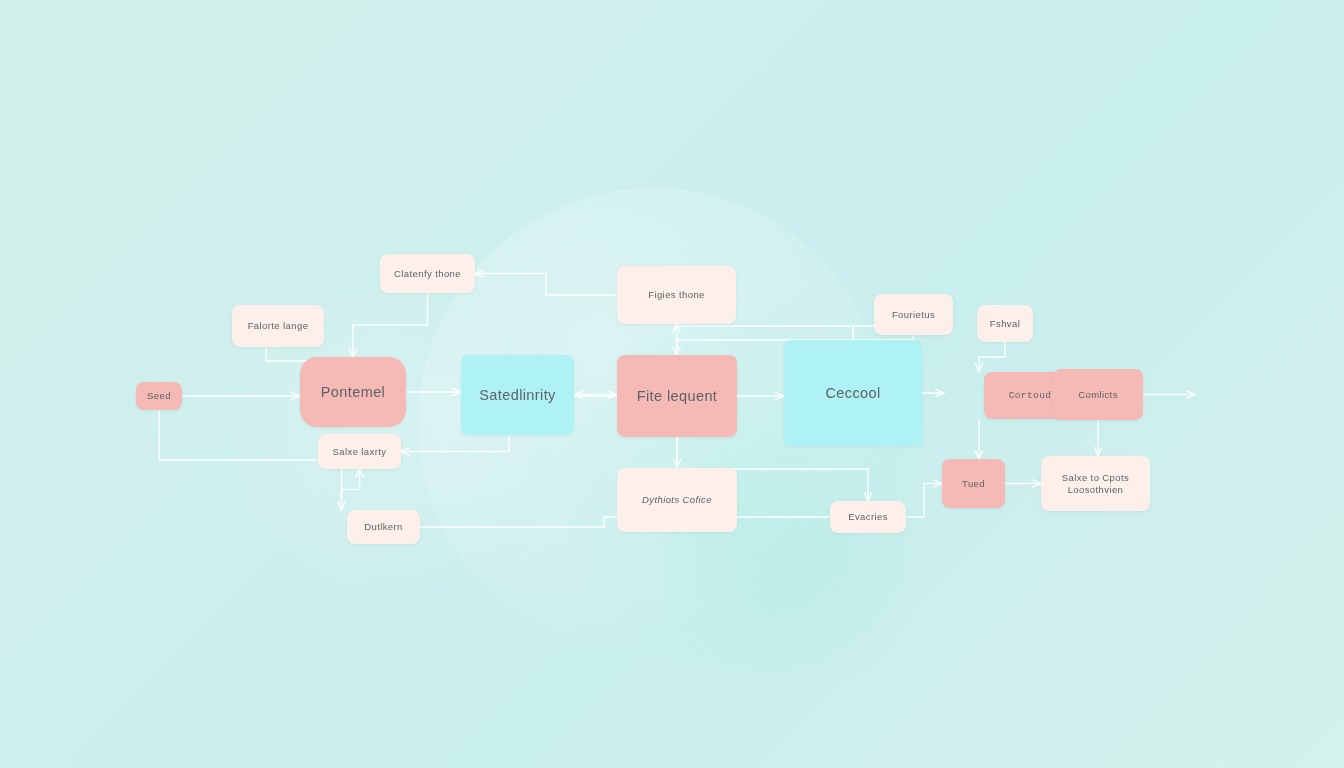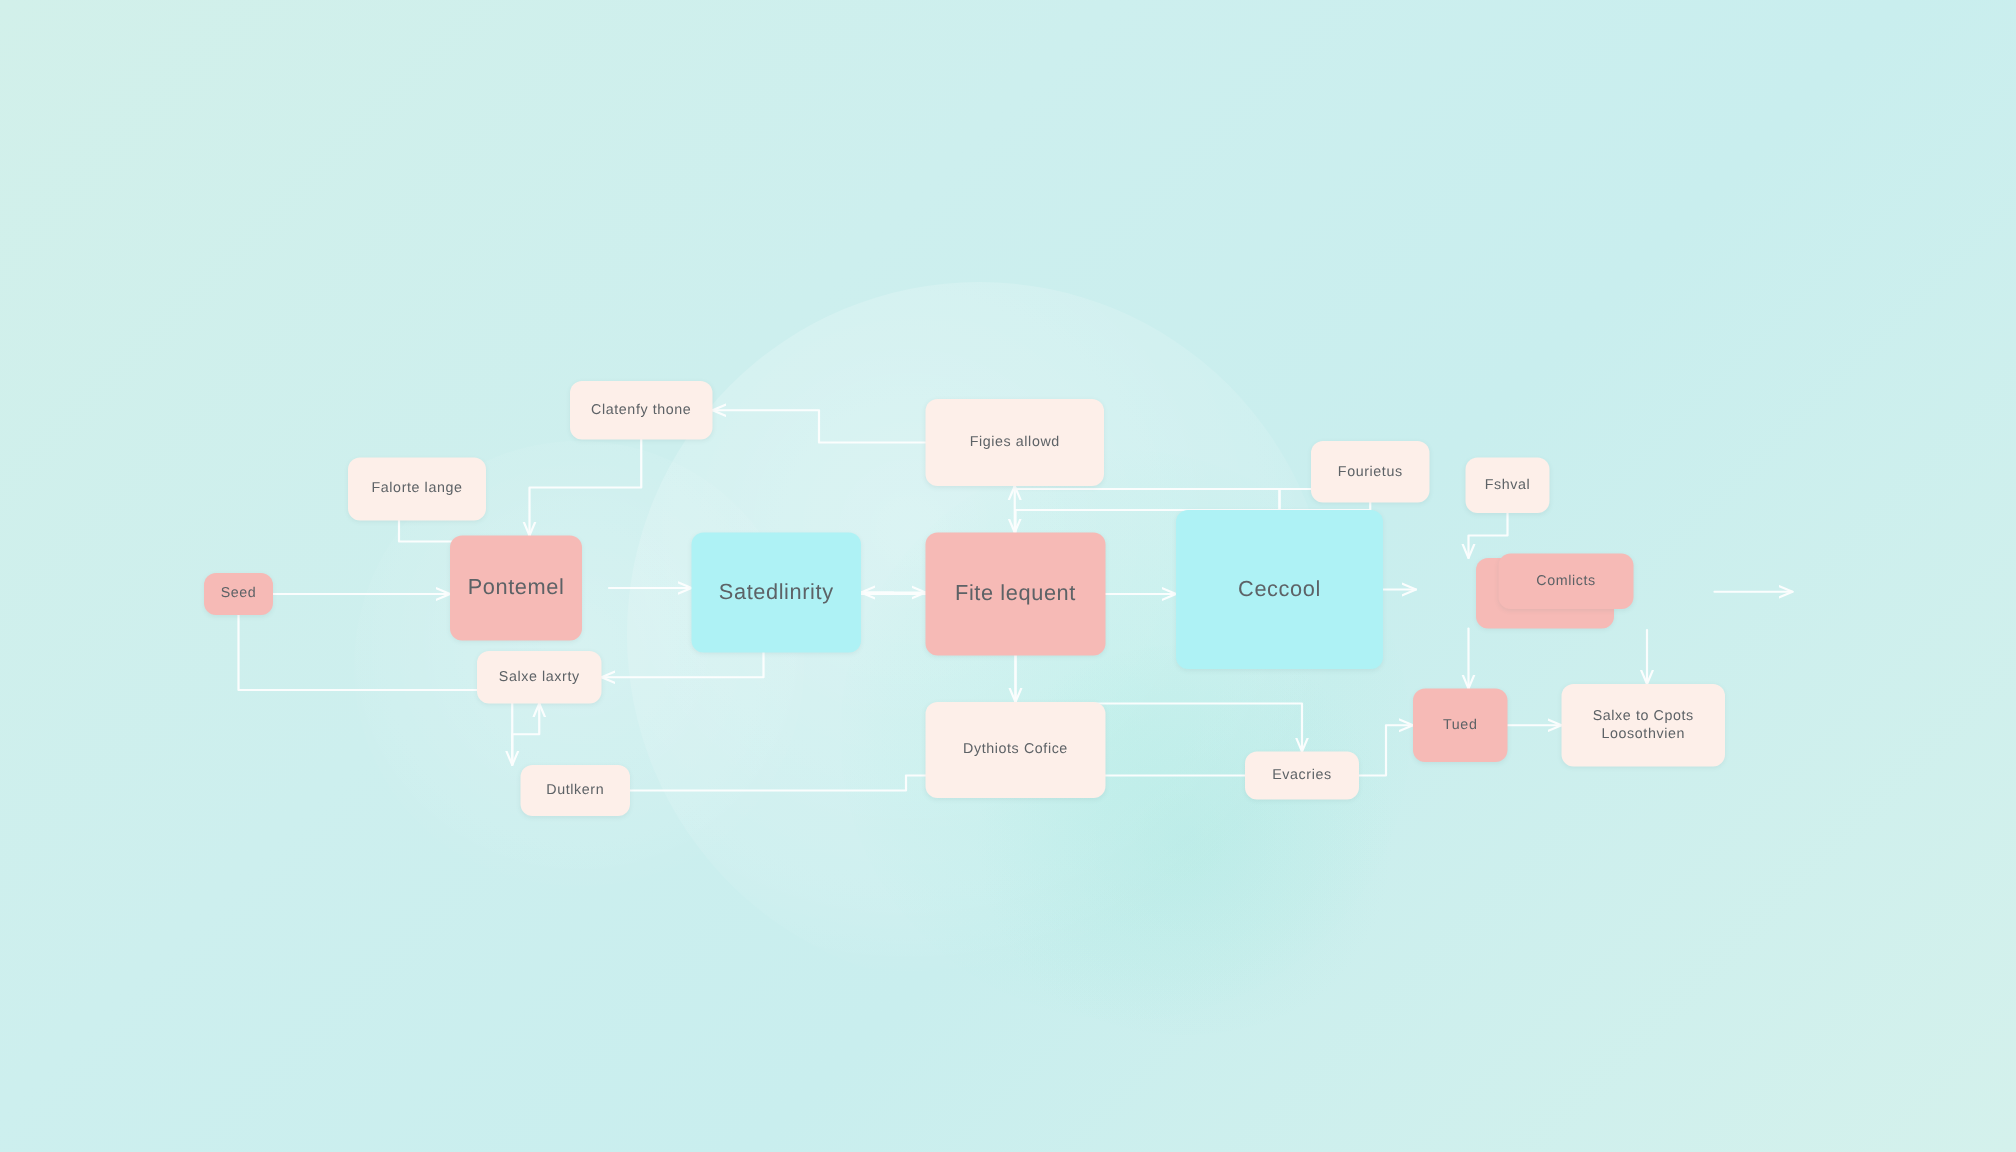--- a/index.html
+++ b/index.html
@@ -119,54 +119,54 @@
   <div id="nodes">
       <div class="node primary small" style="left: 136px; top: 382px; width: 46px; height: 28px;">
         <span>Seed</span>
       </div>
       <div class="node neutral small" style="left: 232px; top: 305px; width: 92px; height: 42px;">
         <span>Falorte lange</span>
       </div>
       <div class="node neutral small" style="left: 380px; top: 254px; width: 95px; height: 39px;">
         <span>Clatenfy thone</span>
       </div>
-      <div class="node primary big" style="left: 300px; top: 357px; width: 88px; height: 70px;">
+      <div class="node primary big" style="left: 300px; top: 357px; width: 106px; height: 70px; border-radius: 17px;">
         <span>Pontemel</span>
       </div>
       <div class="node neutral small" style="left: 318px; top: 434px; width: 83px; height: 35px;">
         <span>Salxe laxrty</span>
       </div>
       <div class="node neutral small" style="left: 305px; top: 510px; width: 73px; height: 34px; margin-left: 42px;">
         <span>Dutlkern</span>
       </div>
       <div class="node accent big" style="left: 461px; top: 355px; width: 113px; height: 80px;">
         <span>Satedlinrity</span>
       </div>
       <div class="node neutral small" style="left: 617px; top: 266px; width: 119px; height: 58px;">
-        <span>Figies allowd</span>
+        <span>Figies thone</span>
       </div>
       <div class="node primary big" style="left: 617px; top: 355px; width: 120px; height: 82px;">
         <span>Fite lequent</span>
       </div>
-      <div class="node neutral small" style="left: 617px; top: 468px; width: 120px; height: 64px;">
+      <div class="node neutral small" style="left: 617px; top: 468px; width: 120px; height: 64px; font-style: italic;">
         <span>Dythiots Cofice</span>
       </div>
       <div class="node accent big" style="left: 784px; top: 340px; width: 138px; height: 106px;">
         <span>Ceccool</span>
       </div>
       <div class="node neutral small" style="left: 874px; top: 294px; width: 79px; height: 41px;">
         <span>Fourietus</span>
       </div>
       <div class="node neutral small" style="left: 977px; top: 305px; width: 56px; height: 37px;">
         <span>Fshval</span>
       </div>
       <div class="node primary small" style="left: 984px; top: 372px; width: 92px; height: 47px; font-family: Liberation Mono, monospace;">
         <span>Cortoud</span>
       </div>
-      <div class="node primary small" style="left: 999px; top: 369px; width: 90px; height: 37px;">
+      <div class="node primary small" style="left: 1053px; top: 369px; width: 90px; height: 51px;">
         <span>Comlicts</span>
       </div>
       <div class="node primary small" style="left: 942px; top: 459px; width: 63px; height: 49px;">
         <span>Tued</span>
       </div>
       <div class="node neutral small" style="left: 830px; top: 501px; width: 76px; height: 32px;">
         <span>Evacries</span>
       </div>
       <div class="node neutral small" style="left: 1041px; top: 456px; width: 109px; height: 55px;">
         <span>Salxe to Cpots Loosothvien</span>

